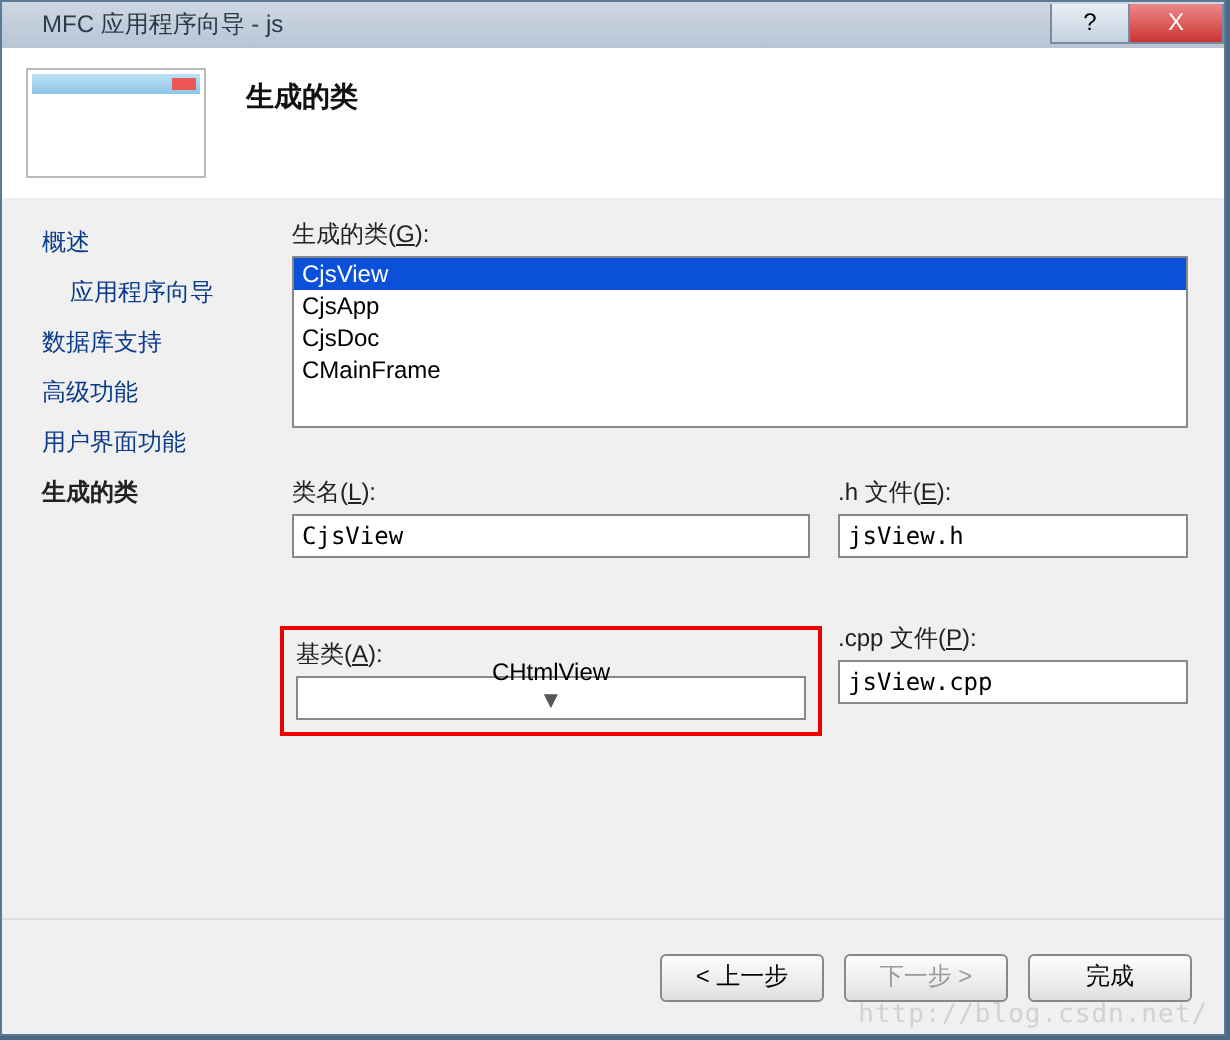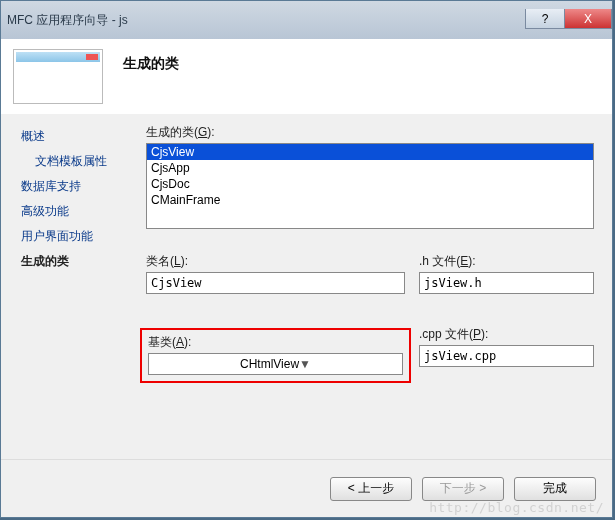--- a/index.html
+++ b/index.html
@@ -1,18 +1,18 @@
 <!DOCTYPE html>
 <html><head>
 <meta charset="utf-8">
 <style>
 * { box-sizing: border-box; margin: 0; padding: 0; font-family: "Microsoft YaHei", "SimSun", Arial, sans-serif; font-size: 12px; }
 body { background: #4a6a85; width: 615px; height: 520px; overflow: hidden; }
 .window { position: absolute; top: 0; left: 0; width: 613px; height: 518px; background: #f0f0f0; border: 1px solid #5a7a95; }
-.titlebar { height: 38px; background: linear-gradient(#cfd8e2, #b8c5d5); display: flex; align-items: center; justify-content: space-between; padding-left: 6px; }
+.titlebar { height: 23px; background: linear-gradient(#cfd8e2, #b8c5d5); display: flex; align-items: center; justify-content: space-between; padding-left: 20px; }
 .titlebar-text { color: #2a3a4a; font-size: 12px; }
 .titlebar-buttons { display: flex; height: 20px; margin-top: -2px; }
 .tbtn { width: 40px; height: 20px; display: flex; align-items: center; justify-content: center; border: 1px solid #7a8aa0; border-top: none; margin-left: -1px; }
 .tbtn.help { background: linear-gradient(#e8eef5, #c5d2e0); }
 .tbtn.close { width: 48px; background: linear-gradient(#e88, #c33); color: #fff; }
 .header { height: 75px; background: #fff; display: flex; align-items: flex-start; padding: 10px 12px; }
 .header-icon { width: 90px; height: 55px; border: 1px solid #bbb; background: #fff; position: relative; }
 .header-icon::before { content: ""; position: absolute; top: 2px; left: 2px; right: 2px; height: 10px; background: linear-gradient(#bde0f5, #8cc5e8); }
 .header-icon::after { content: ""; position: absolute; top: 4px; right: 4px; width: 12px; height: 6px; background: #e55; }
 .header-title { font-size: 14px; font-weight: bold; color: #111; margin-left: 20px; margin-top: 6px; }
@@ -23,21 +23,21 @@
 .sidebar-item.active { font-weight: bold; color: #222; }
 .main { flex: 1; padding: 10px 18px 0 0; }
 .field-label { color: #222; margin-bottom: 2px; }
 .listbox { width: 100%; height: 86px; border: 1px solid #888; background: #fff; font-family: "Consolas", monospace; overflow: hidden; }
 .listbox-item { padding: 1px 4px; }
 .listbox-item.selected { background: #0a50d8; color: #fff; }
 .row { display: flex; gap: 14px; margin-top: 24px; }
 .col { flex: 1; }
 .col.narrow { flex: 0 0 175px; }
 input.text, .select { width: 100%; height: 22px; border: 1px solid #888; background: #fff; padding: 2px 4px; font-family: "Consolas", monospace; }
-.select { display: flex; align-items: center; justify-content: center; }
+.select { display: flex; align-items: center; justify-content: flex-end; flex-direction: column; }
 .select .arrow { color: #555; }
 .highlight-box { border: 2px solid #e00; padding: 4px 6px 6px 6px; margin: 10px -6px 0 -6px; }
 .underline { text-decoration: underline; }
 .footer { position: absolute; bottom: 0; left: 0; right: 0; height: 58px; display: flex; align-items: center; justify-content: flex-end; gap: 10px; padding-right: 16px; background: #f0f0f0; border-top: 1px solid #ddd; }
 .btn { min-width: 82px; height: 24px; border: 1px solid #888; background: linear-gradient(#fdfdfd, #e0e0e0); border-radius: 3px; display: flex; align-items: center; justify-content: center; cursor: pointer; }
 .btn.disabled { color: #999; }
 .watermark { position: absolute; right: 8px; bottom: 2px; color: rgba(120,120,120,0.25); font-size: 13px; font-family: monospace; letter-spacing: 0.5px; }
 </style>
 </head>
 <body>
@@ -57,21 +57,21 @@
   </div>
 
   <div class="header">
     <div class="header-icon"></div>
     <div class="header-title">生成的类</div>
   </div>
 
   <div class="body">
     <div class="sidebar" id="sidebar">
         <div class="sidebar-item">概述</div>
-        <div class="sidebar-item indent">文档模板属性</div>
+        <div class="sidebar-item indent">应用程序向导</div>
         <div class="sidebar-item">数据库支持</div>
         <div class="sidebar-item">高级功能</div>
         <div class="sidebar-item">用户界面功能</div>
         <div class="sidebar-item active">生成的类</div>
       </div>
 
     <div class="main">
       <div class="field-label">
         <span>生成的类</span>(<span class="underline">G</span>):
       </div>

